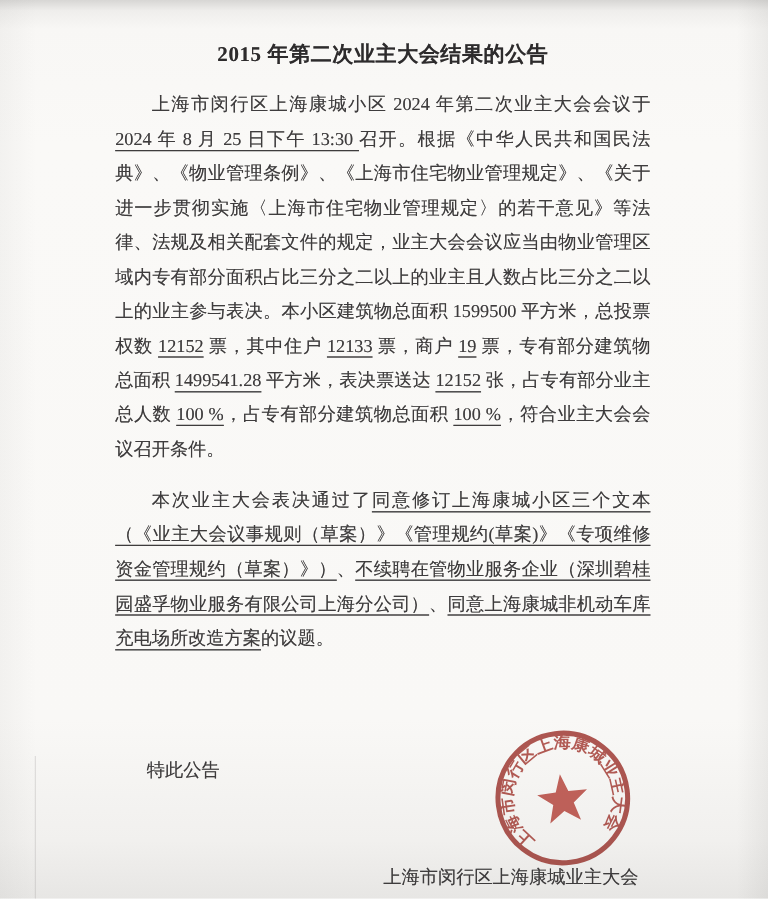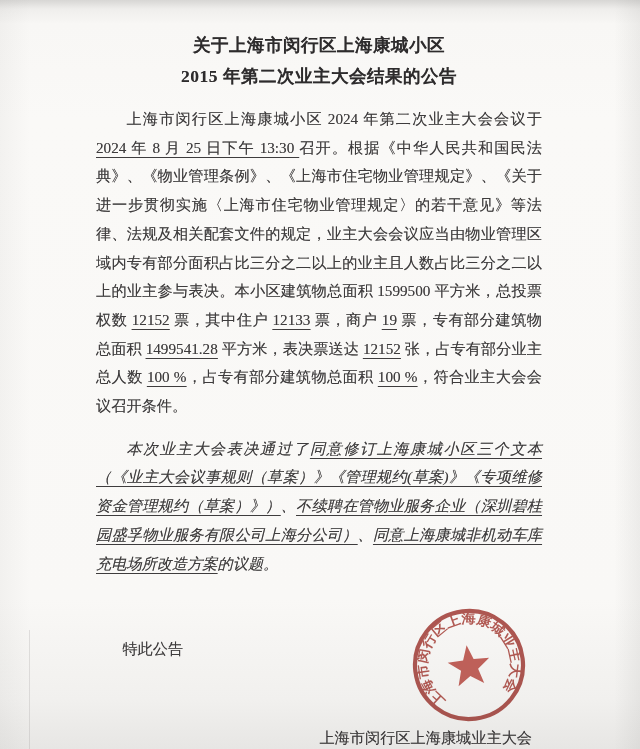--- a/index.html
+++ b/index.html
@@ -36,28 +36,28 @@
     font-size: 17.5px;
     line-height: 31px;
     letter-spacing: 0.5px;
   }
   .body-para {
     margin: 4px;
     text-indent: 2em;
     text-align: justify;
   }
   .para-1 { margin-top: 13px; }
-  .para-2 { margin-top: 14px; font-style: italic; }
+  .para-2 { margin-top: 14px; }
   .content .u {
     text-decoration: underline;
     text-decoration-thickness: 1px;
     text-underline-offset: 3.5px;
   }
   .closing {
-    margin-top: 57px;
+    margin-top: 82px;
     padding-left: 2em;
   }
   .signature {
     margin-top: 60px;
     text-align: right;
     padding-right: 14px;
   }
   .seal {
     position: absolute;
     left: 406px;
@@ -76,21 +76,20 @@
     background: rgba(150,148,146,0.25);
   }
 </style>
 </head>
 <body>
 
 <div class="photo">
 
   <div class="content">
 
-    <div class="title">关于上海市闵行区上海康城小区</div>
     <div class="title">2015 年第二次业主大会结果的公告</div>
 
     <p class="body-para para-1"><span>上海市闵行区上海康城小区 2024 年第二次业主大会会议于 </span><span class="u">2024 年 8 月 25 日下午 13:30 </span><span>召开。根据《中华人民共和国民法典》、《物业管理条例》、《上海市住宅物业管理规定》、《关于进一步贯彻实施〈上海市住宅物业管理规定〉的若干意见》等法律、法规及相关配套文件的规定，业主大会会议应当由物业管理区域内专有部分面积占比三分之二以上的业主且人数占比三分之二以上的业主参与表决。本小区建筑物总面积 1599500 平方米，总投票权数 </span><span class="u">12152</span><span> 票，其中住户 </span><span class="u">12133</span><span> 票，商户 </span><span class="u">19</span><span> 票，专有部分建筑物总面积 </span><span class="u">1499541.28</span><span> 平方米，表决票送达 </span><span class="u">12152</span><span> 张，占专有部分业主总人数 </span><span class="u">100 %</span><span>，占专有部分建筑物总面积 </span><span class="u">100 %</span><span>，符合业主大会会议召开条件。</span></p>
 
     <p class="body-para para-2"><span>本次业主大会表决通过了</span><span class="u">同意修订上海康城小区三个文本（《业主大会议事规则（草案）》《管理规约(草案)》《专项维修资金管理规约（草案）》）</span><span>、</span><span class="u">不续聘在管物业服务企业（深圳碧桂园盛孚物业服务有限公司上海分公司）</span><span>、</span><span class="u">同意上海康城非机动车库充电场所改造方案</span><span>的议题。</span></p>
 
     <div class="closing">特此公告</div>
 
     <div class="signature">上海市闵行区上海康城业主大会</div>
 

